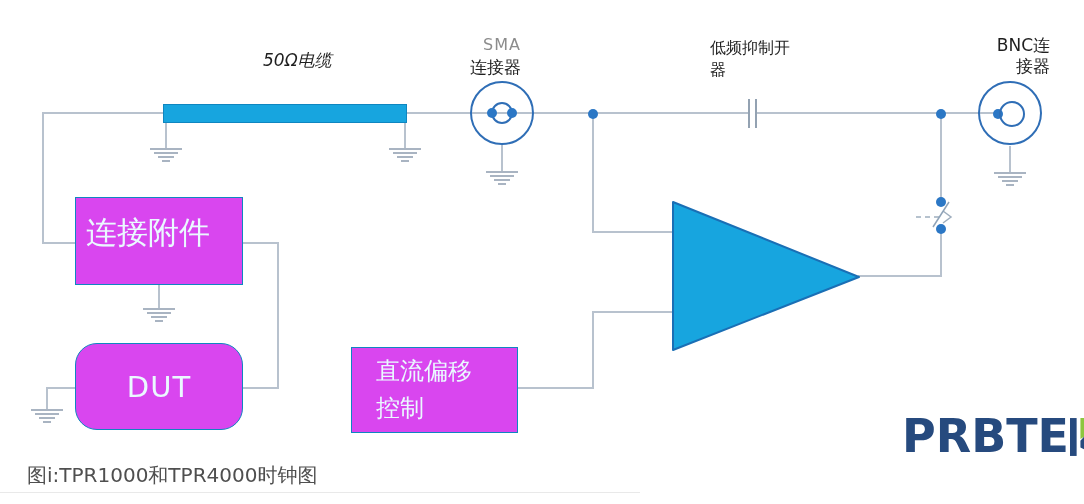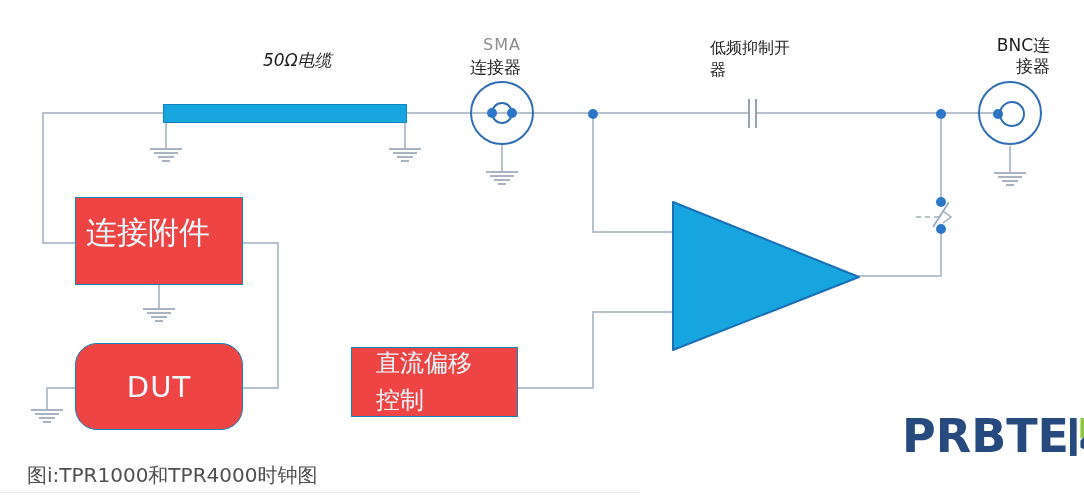--- a/index.html
+++ b/index.html
@@ -17,21 +17,21 @@
   .gnd .b3{width:16px;}
   .gnd .b4{width:8px;}
   
   .dot{position:absolute;width:10px;height:10px;border-radius:50%;background:#2b77c5;}
   
   .ring{position:absolute;border:2px solid #2f6eb6;border-radius:50%;background:transparent;box-sizing:border-box;}
   
   .plate{position:absolute;width:2px;height:29px;background:#93a2b2;}
   
   .blk{
-    position:absolute;background:#ef4444;border:1px solid #0f86c0;box-sizing:border-box;
+    position:absolute;background:#d946ef;border:1px solid #0f86c0;box-sizing:border-box;
     color:#eaf9ff;display:flex;align-items:center;
   }
   .blk .t{white-space:pre-line;}
   
   .lbl{position:absolute;color:#1f1f1f;white-space:pre-line;line-height:1.3;}
   
   .amp-lbl{position:absolute;color:#f0fbff;white-space:pre-line;}
   
   .caption{position:absolute;color:#4f4f4f;}
   
@@ -136,21 +136,21 @@
   <svg style="position:absolute;left:668px;top:196px;" width="196" height="160" viewBox="0 0 196 160">
     <polygon points="5,6 5,154 191,81" fill="#17a5df" stroke="#1a6fb5" stroke-width="2" stroke-linejoin="round"></polygon>
   </svg>
 
   <div class="blk" style="left:75px;top:197px;width:168px;height:88px;">
     <span class="t" style="font-size:31px;padding-left:10px;position:relative;top:-8px;">连接附件</span>
   </div>
   <div class="blk" style="left:75px;top:343px;width:168px;height:87px;justify-content:center;border-radius:22px;">
     <span class="t" style="font-size:29px;letter-spacing:1px;">DUT</span>
   </div>
-  <div class="blk" style="left:351px;top:347px;width:167px;height:70px;">
+  <div class="blk" style="left:351px;top:347px;width:167px;height:86px;">
     <span class="t" style="font-size:24px;line-height:37px;padding-left:24px;">直流偏移
 控制</span>
   </div>
 
   <div class="lbl" style="left:263px;top:49px;font-size:17px;font-style:italic;">50Ω电缆</div>
   <div class="lbl" style="left:470px;top:35px;width:64px;text-align:center;font-size:16px;color:#8c8c8c;letter-spacing:1px;">SMA</div>
   <div class="lbl" style="left:470px;top:56px;width:64px;text-align:left;font-size:17px;">连接器</div>
   <div class="lbl" style="left:710px;top:37px;font-size:16px;line-height:22px;">低频抑制开
 器</div>
   <div class="lbl" style="left:964px;top:35px;width:86px;font-size:17px;line-height:21px;text-indent:22px;text-align:right;">BNC连

